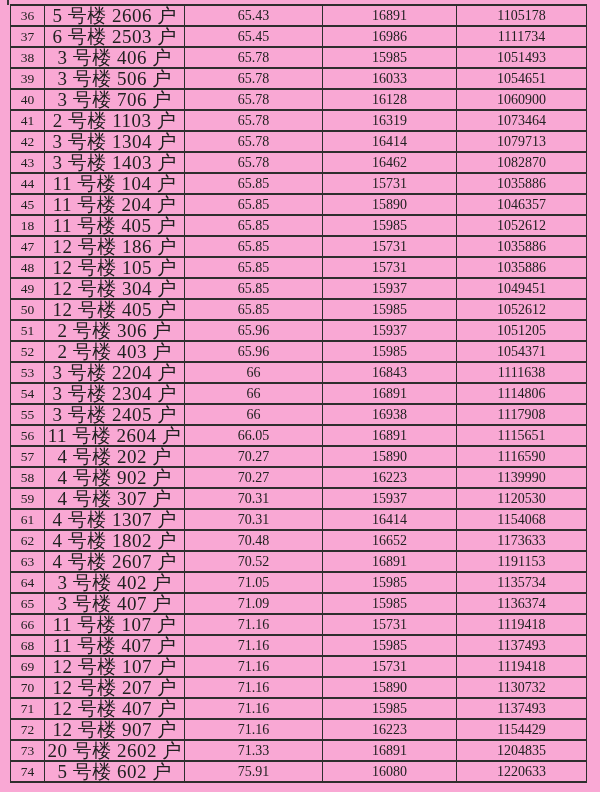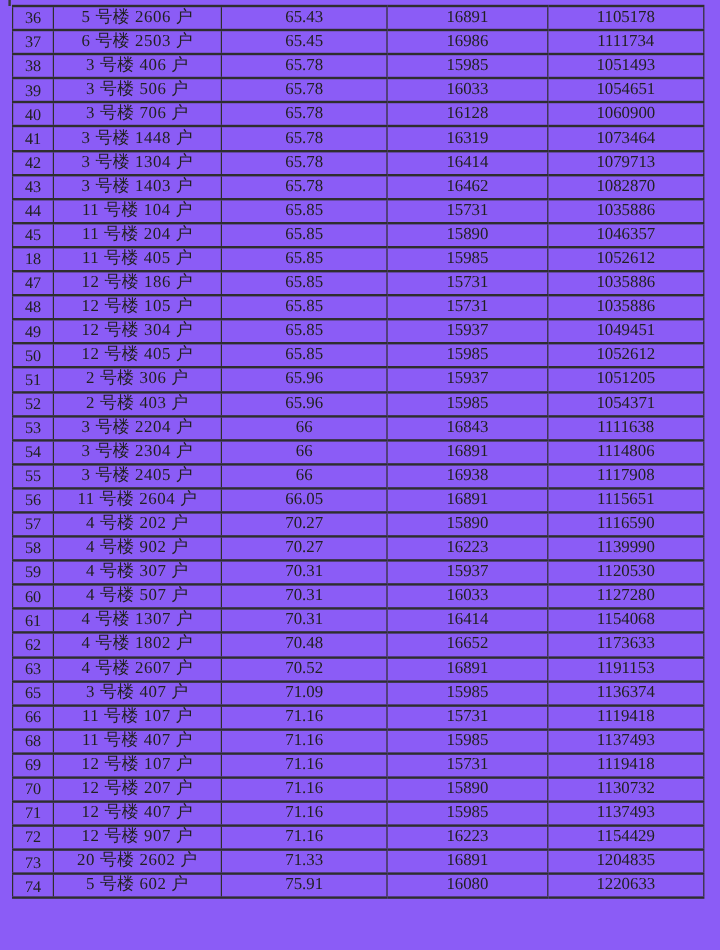--- a/index.html
+++ b/index.html
@@ -10,21 +10,21 @@
     width: 600px;
     height: 792px;
     background: #ffffff;
     position: relative;
     overflow: hidden;
     font-family: "Liberation Serif", "DejaVu Serif", serif;
   }
   .page {
     position: absolute;
     inset: 0;
-    background: #8b5cf6;
+    background: #f9a8d4;
     text-decoration: underline;
   }
   
   .cut-mark {
     position: absolute;
     left: 7px;
     top: 0;
     width: 2px;
     height: 5px;
     background: #3a3a3a;
@@ -45,21 +45,21 @@
     padding: 0;
     text-align: center;
     vertical-align: middle;
     font-size: 14px;
     line-height: 1;
     color: #212121;
     white-space: nowrap;
     overflow: hidden;
   }
   table.price-table td.c-num   { font-size: 13.5px; }
-  table.price-table td.c-name  { font-size: 14px; letter-spacing: 0.5px; }
+  table.price-table td.c-name  { font-size: 19px; letter-spacing: 0.5px; }
   col.w-num   { width: 34px; }
   col.w-name  { width: 140px; }
   col.w-area  { width: 138px; }
   col.w-price { width: 134px; }
   col.w-total { width: 130px; }
 </style>
 </head>
 <body>
 
 <div class="page">
@@ -104,21 +104,21 @@
         </tr>
         <tr>
           <td class="c-num">40</td>
           <td class="c-name">3 号楼 706 户</td>
           <td class="c-area">65.78</td>
           <td class="c-price">16128</td>
           <td class="c-total">1060900</td>
         </tr>
         <tr>
           <td class="c-num">41</td>
-          <td class="c-name">3 号楼 1448 户</td>
+          <td class="c-name">2 号楼 1103 户</td>
           <td class="c-area">65.78</td>
           <td class="c-price">16319</td>
           <td class="c-total">1073464</td>
         </tr>
         <tr>
           <td class="c-num">42</td>
           <td class="c-name">3 号楼 1304 户</td>
           <td class="c-area">65.78</td>
           <td class="c-price">16414</td>
           <td class="c-total">1079713</td>
@@ -236,27 +236,20 @@
           <td class="c-total">1139990</td>
         </tr>
         <tr>
           <td class="c-num">59</td>
           <td class="c-name">4 号楼 307 户</td>
           <td class="c-area">70.31</td>
           <td class="c-price">15937</td>
           <td class="c-total">1120530</td>
         </tr>
         <tr>
-          <td class="c-num">60</td>
-          <td class="c-name">4 号楼 507 户</td>
-          <td class="c-area">70.31</td>
-          <td class="c-price">16033</td>
-          <td class="c-total">1127280</td>
-        </tr>
-        <tr>
           <td class="c-num">61</td>
           <td class="c-name">4 号楼 1307 户</td>
           <td class="c-area">70.31</td>
           <td class="c-price">16414</td>
           <td class="c-total">1154068</td>
         </tr>
         <tr>
           <td class="c-num">62</td>
           <td class="c-name">4 号楼 1802 户</td>
           <td class="c-area">70.48</td>
@@ -264,20 +257,27 @@
           <td class="c-total">1173633</td>
         </tr>
         <tr>
           <td class="c-num">63</td>
           <td class="c-name">4 号楼 2607 户</td>
           <td class="c-area">70.52</td>
           <td class="c-price">16891</td>
           <td class="c-total">1191153</td>
         </tr>
         <tr>
+          <td class="c-num">64</td>
+          <td class="c-name">3 号楼 402 户</td>
+          <td class="c-area">71.05</td>
+          <td class="c-price">15985</td>
+          <td class="c-total">1135734</td>
+        </tr>
+        <tr>
           <td class="c-num">65</td>
           <td class="c-name">3 号楼 407 户</td>
           <td class="c-area">71.09</td>
           <td class="c-price">15985</td>
           <td class="c-total">1136374</td>
         </tr>
         <tr>
           <td class="c-num">66</td>
           <td class="c-name">11 号楼 107 户</td>
           <td class="c-area">71.16</td>

